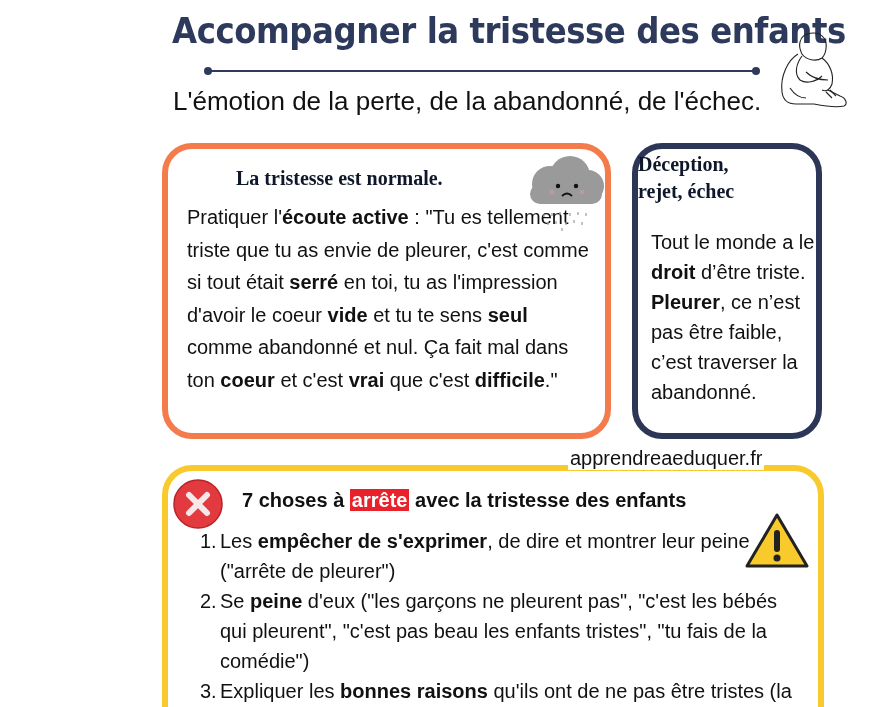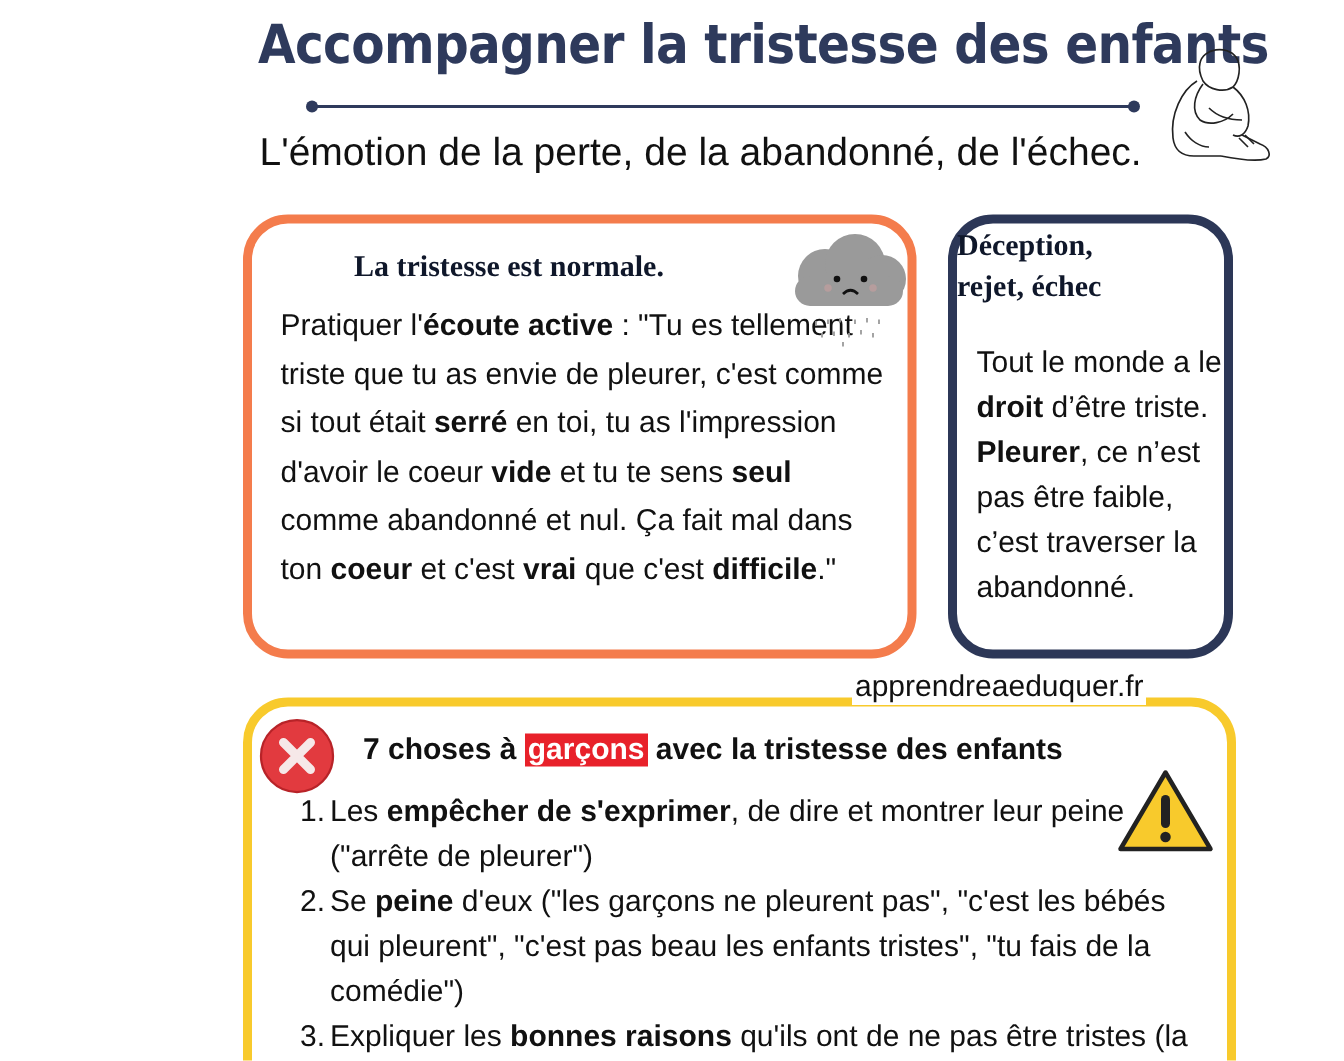--- a/index.html
+++ b/index.html
@@ -156,21 +156,21 @@
 
 <div class="box box-yellow"></div>
 <div class="website">apprendreaeduquer.fr</div>
 
 <svg class="x-icon" viewBox="0 0 52 52">
   <circle cx="26" cy="26" r="24" fill="#e23a3f"></circle>
   <circle cx="26" cy="26" r="24" fill="none" stroke="#b82328" stroke-width="1.5"></circle>
   <path d="M17 17 L35 35 M35 17 L17 35" stroke="#f6e8e8" stroke-width="6" stroke-linecap="round"></path>
 </svg>
 
-<div class="yellow-title"><span>7 choses à </span><span class="highlight">garçons</span><span> avec la tristesse des enfants</span></div>
+<div class="yellow-title"><span>7 choses à </span><span class="highlight">arrête</span><span> avec la tristesse des enfants</span></div>
 
 <svg class="warn-icon" viewBox="0 0 66 58">
   <path d="M33 3 L63 54 L3 54 Z" fill="#f8ca2c" stroke="#222" stroke-width="3" stroke-linejoin="round"></path>
   <rect x="30" y="18" width="6" height="22" rx="3" fill="#222"></rect>
   <circle cx="33" cy="46" r="3.5" fill="#222"></circle>
 </svg>
 
 <ol class="list">
   <li>
     <span class="num">1.</span><span>Les </span><b>empêcher de s'exprimer</b><span>, de dire et montrer leur peine ("arrête de pleurer")</span>

